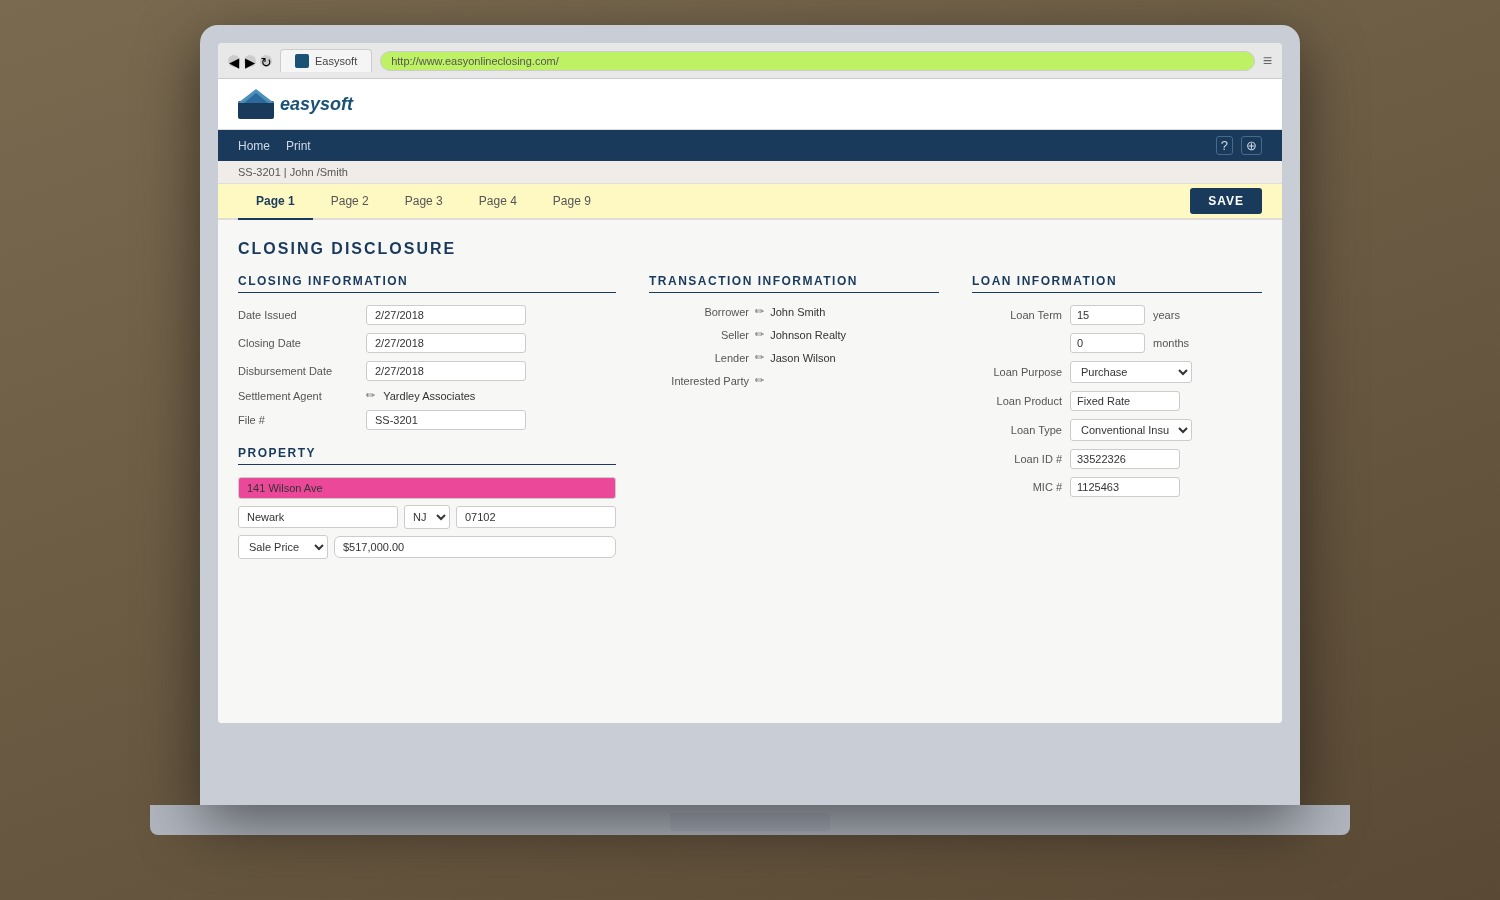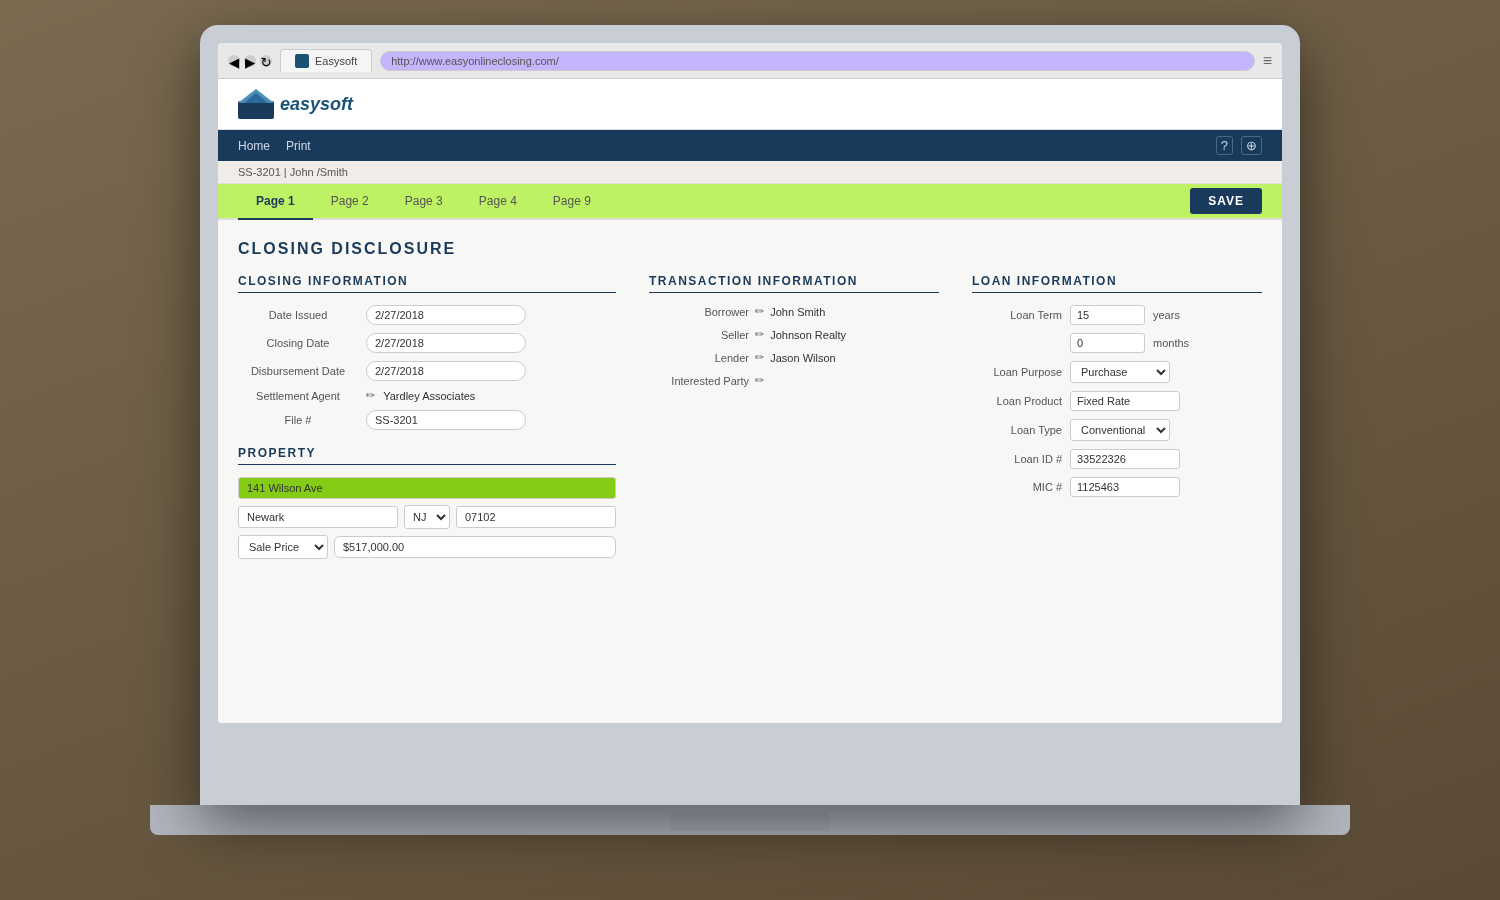--- a/index.html
+++ b/index.html
@@ -75,21 +75,21 @@
 
     .tab-logo {
       width: 14px; height: 14px;
       background: #1a5276;
       border-radius: 2px;
       display: inline-block;
     }
 
     .address-bar {
       flex: 1;
-      background: #c4b5fd;
+      background: #bef264;
       border: 1px solid #ccc;
       border-radius: 12px;
       padding: 3px 10px;
       font-size: 11px;
       color: #555;
       display: flex;
     }
 
     .browser-menu {
       font-size: 16px;
@@ -170,21 +170,21 @@
     .breadcrumb-bar {
       background: #f0ede8;
       padding: 5px 20px;
       border-bottom: 1px solid #ddd;
       font-size: 11px;
       color: #555;
     }
 
     
     .tabs-bar {
-      background: #bef264;
+      background: #fef9c3;
       padding: 0 20px;
       display: flex;
       align-items: center;
       justify-content: space-between;
       border-bottom: 2px solid #e0ddd8;
     }
 
     .tabs-list {
       display: flex;
       gap: 0;
@@ -252,27 +252,27 @@
     .form-row {
       display: flex;
       align-items: center;
       margin-bottom: 8px;
       gap: 8px;
     }
 
     .form-label {
       font-size: 11px;
       color: #555;
-      text-align: center;
+      text-align: left;
       min-width: 120px;
     }
 
     .form-input {
       border: 1px solid #ccc;
-      border-radius: 10px;
+      border-radius: 3px;
       padding: 3px 8px;
       font-size: 11px;
       color: #333;
       background: #fff;
       min-width: 90px;
     }
 
     .edit-icon {
       color: #555;
       font-size: 11px;
@@ -326,40 +326,40 @@
       width: 110px;
     }
 
     .loan-select {
       border: 1px solid #ccc;
       border-radius: 3px;
       padding: 3px 6px;
       font-size: 11px;
       color: #333;
       background: #fff;
-      width: 100px;
+      width: 122px;
     }
 
     .unit-text {
       font-size: 11px;
       color: #555;
     }
 
     
     .property-section {
       margin-top: 16px;
     }
 
     .property-input {
       border: 1px solid #ccc;
       border-radius: 3px;
       padding: 4px 8px;
       font-size: 11px;
       color: #333;
-      background: #84cc16;
+      background: #ec4899;
       width: 100%;
       margin-bottom: 6px;
     }
 
     .property-row {
       display: flex;
       gap: 6px;
       margin-bottom: 6px;
       align-items: center;
     }

